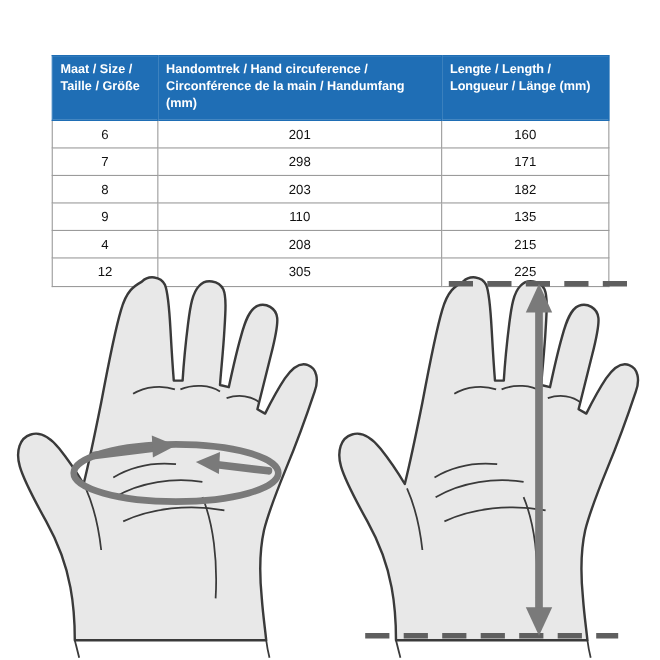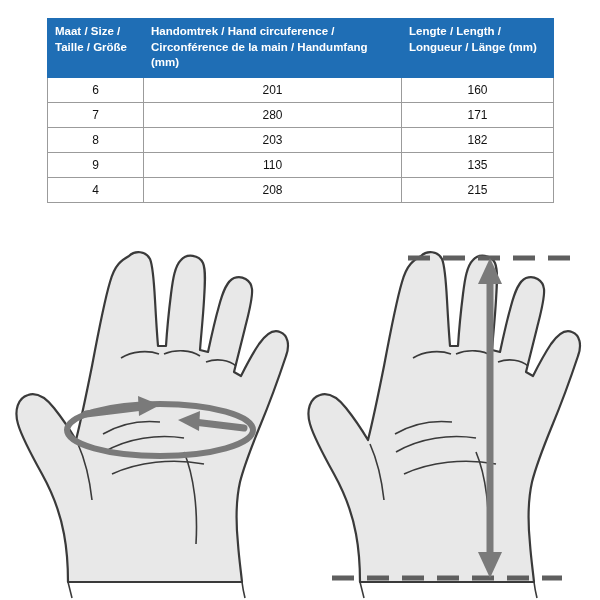--- a/index.html
+++ b/index.html
@@ -20,20 +20,21 @@
   .table-wrap {
     position: absolute;
     left: 47px;
     top: 18px;
     width: 506px;
   }
   table.size-table {
     border-collapse: collapse;
     width: 100%;
     table-layout: fixed;
+    margin-top: 32px;
   }
   table.size-table th,
   table.size-table td {
     border: 1px solid #9b9b9b;
     font-size: 11.5px;
     line-height: 1.35;
   }
   table.size-table thead th {
     background: #1f6eb5;
     color: #ffffff;
@@ -99,37 +100,42 @@
       </tr>
     </thead>
     <tbody>
       <tr>
         <td>6</td>
         <td>201</td>
         <td>160</td>
       </tr>
       <tr>
         <td>7</td>
-        <td>280</td>
+        <td>298</td>
         <td>171</td>
       </tr>
       <tr>
         <td>8</td>
         <td>203</td>
         <td>182</td>
       </tr>
       <tr>
         <td>9</td>
         <td>110</td>
         <td>135</td>
       </tr>
       <tr>
         <td>4</td>
         <td>208</td>
         <td>215</td>
+      </tr>
+      <tr>
+        <td>12</td>
+        <td>305</td>
+        <td>225</td>
       </tr>
     </tbody>
   </table>
 </div>
 
 <div class="illustration">
 
   <svg class="hand-fig hand-left" width="290" height="362" viewBox="0 0 290 362">
     <g>
       <path d="M121 18

